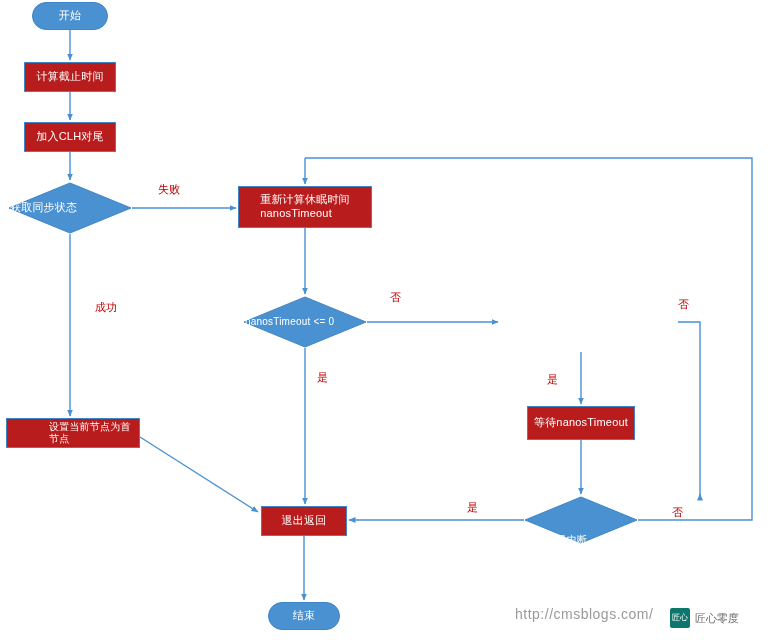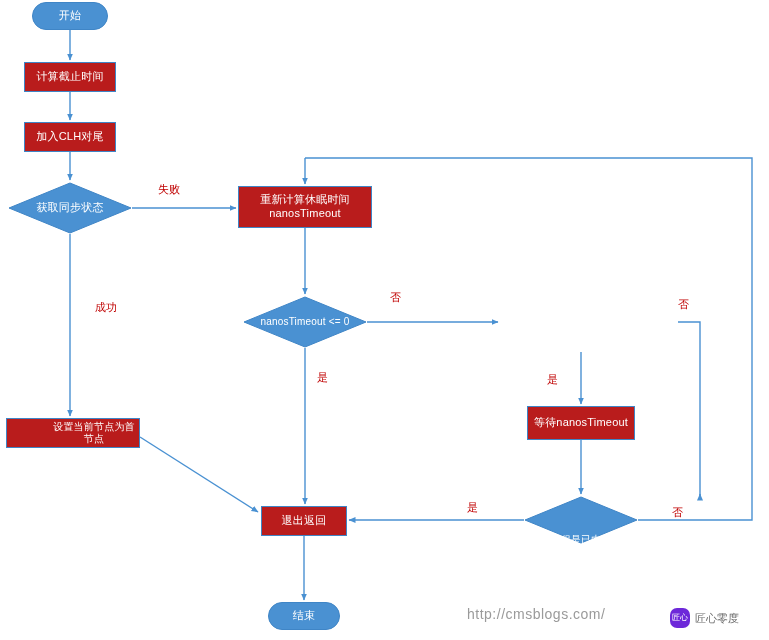--- a/index.html
+++ b/index.html
@@ -10,21 +10,21 @@
     position:relative;
     overflow:hidden;
   }
   #canvas{position:absolute;left:0;top:0;width:769px;height:640px;}
   svg.edges{position:absolute;left:0;top:0;width:769px;height:640px;}
 
   .node{
     position:absolute;
     box-sizing:border-box;
     display:flex;align-items:center;justify-content:center;
-    text-align:center;
+    text-align:left;
     color:#ffffff;
     font-size:11px;
     line-height:1.25;
     letter-spacing:.2px;
   }
   .node.rect{
     background:#b91c1c;
     border:1px solid #3f85c6;
   }
   .node.stadium{
@@ -49,29 +49,30 @@
     position:absolute;
     color:#c00000;
     font-size:11px;
     white-space:nowrap;
   }
   .wm{
     position:absolute;
     color:#9a9a9a;
     font-size:14px;
     letter-spacing:.5px;
+    margin-left:48px;
   }
   .badge{
     position:absolute;
     display:flex;align-items:center;
     gap:5px;
   }
   .badge .blogo{
-    width:20px;height:20px;border-radius:7px;
-    background:#6d28d9;
+    width:20px;height:20px;border-radius:2px;
+    background:#0f766e;
     display:flex;align-items:center;justify-content:center;
     color:#fff;font-size:8px;
     line-height:1;
   }
   .badge .btext{
     color:#6b6b6b;font-size:11px;
   }
 </style>
 </head>
 <body>

